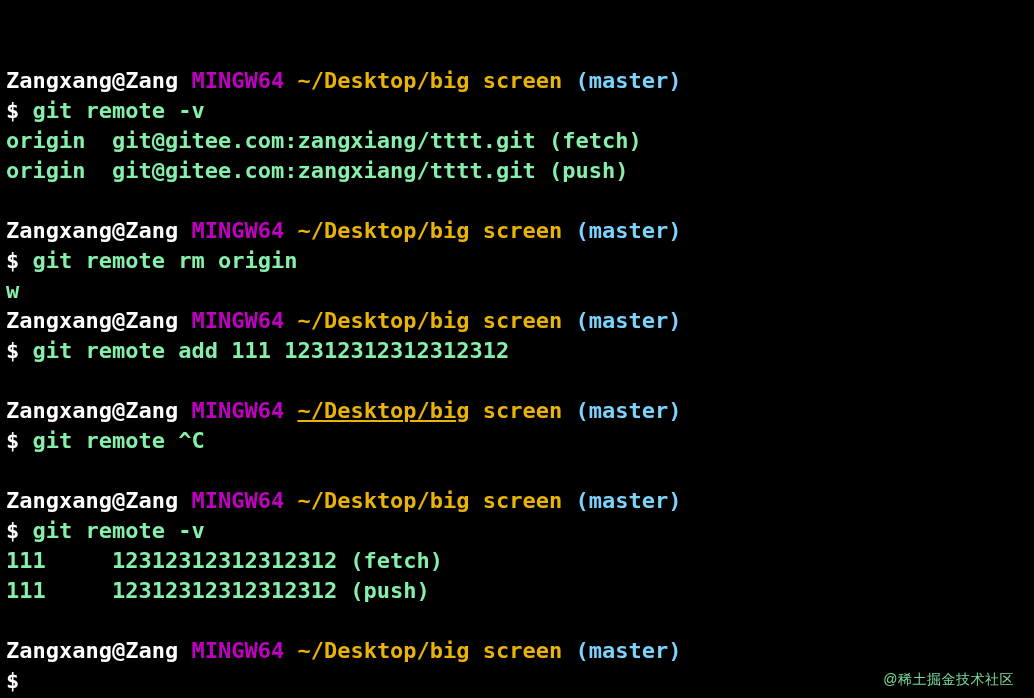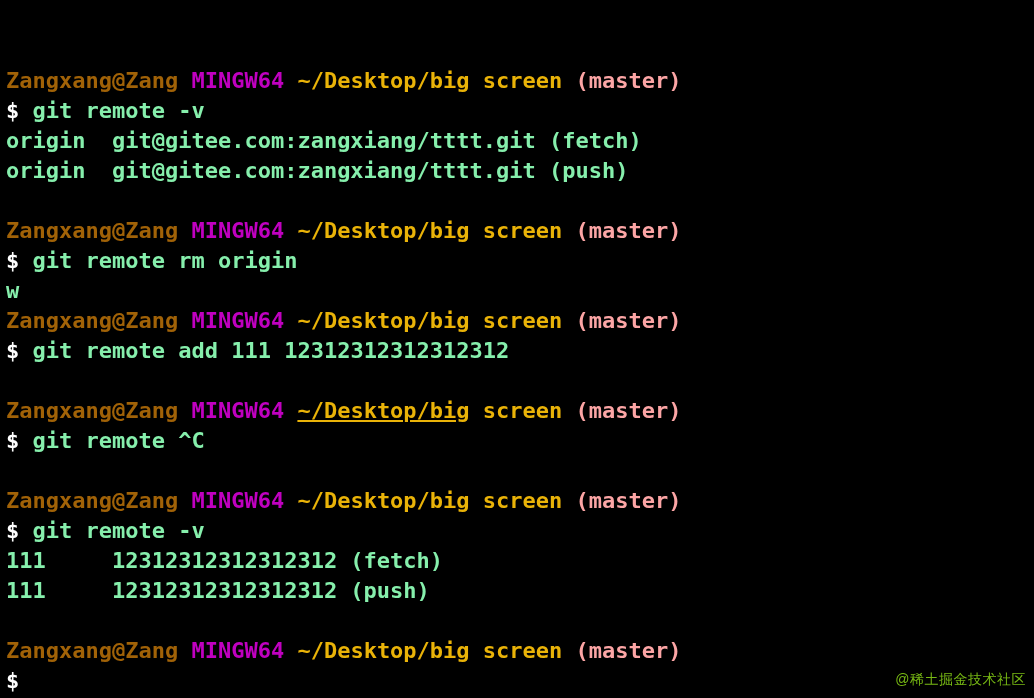--- a/index.html
+++ b/index.html
@@ -21,36 +21,36 @@
     line-height: 30px;
     color: #ffffff;
     white-space: pre;
     position: relative;
     font-weight: bold;
   }
   .row {
     display: block;
     height: 30px;
   }
-  .user   { color: #a16207; } 
+  .user   { color: #ffffff; } 
   .env    { color: #c000c0; text-align: center; } 
   .path   { color: #eab308; } 
-  .branch { color: #fca5a5; } 
+  .branch { color: #7dd3fc; } 
   .out    { color: #86efac; }
   .dollar { color: #ffffff; }
   .ul     { text-decoration: underline; }
 
   .watermark {
     position: absolute;
-    right: 8px;
+    right: 20px;
     bottom: 4px;
     font-family: sans-serif;
     font-size: 14px;
     font-weight: normal;
-    color: #84cc16;
+    color: #86efac;
     opacity: 0.9;
     letter-spacing: 0.5px;
   }
 </style>
 </head>
 <body>
 
 <div class="terminal">
   <div id="lines"><div class="row"><span class="user">Zangxang@Zang</span> <span class="env">MINGW64</span> <span class="path">~/Desktop/big</span> <span class="path">screen</span> <span class="branch">(master)</span></div><div class="row"><span class="dollar">$</span> <span class="out">git remote -v</span></div><div class="row"><span class="out">origin  git@gitee.com:zangxiang/tttt.git (fetch)</span></div><div class="row"><span class="out">origin  git@gitee.com:zangxiang/tttt.git (push)</span></div><div class="row"></div><div class="row"><span class="user">Zangxang@Zang</span> <span class="env">MINGW64</span> <span class="path">~/Desktop/big</span> <span class="path">screen</span> <span class="branch">(master)</span></div><div class="row"><span class="dollar">$</span> <span class="out">git remote rm origin</span></div><div class="row"><span class="out">w</span></div><div class="row"><span class="user">Zangxang@Zang</span> <span class="env">MINGW64</span> <span class="path">~/Desktop/big</span> <span class="path">screen</span> <span class="branch">(master)</span></div><div class="row"><span class="dollar">$</span> <span class="out">git remote add 111 12312312312312312</span></div><div class="row"></div><div class="row"><span class="user">Zangxang@Zang</span> <span class="env">MINGW64</span> <span class="path ul">~/Desktop/big</span> <span class="path">screen</span> <span class="branch">(master)</span></div><div class="row"><span class="dollar">$</span> <span class="out">git remote ^C</span></div><div class="row"></div><div class="row"><span class="user">Zangxang@Zang</span> <span class="env">MINGW64</span> <span class="path">~/Desktop/big</span> <span class="path">screen</span> <span class="branch">(master)</span></div><div class="row"><span class="dollar">$</span> <span class="out">git remote -v</span></div><div class="row"><span class="out">111     12312312312312312 (fetch)</span></div><div class="row"><span class="out">111     12312312312312312 (push)</span></div><div class="row"></div><div class="row"><span class="user">Zangxang@Zang</span> <span class="env">MINGW64</span> <span class="path">~/Desktop/big</span> <span class="path">screen</span> <span class="branch">(master)</span></div><div class="row"><span class="dollar">$</span></div></div>
   <div class="watermark">@稀土掘金技术社区</div>

